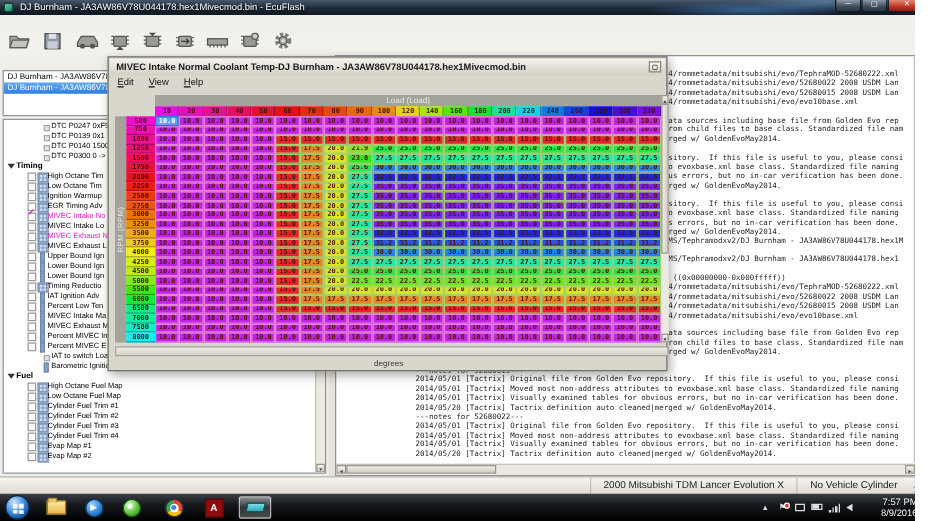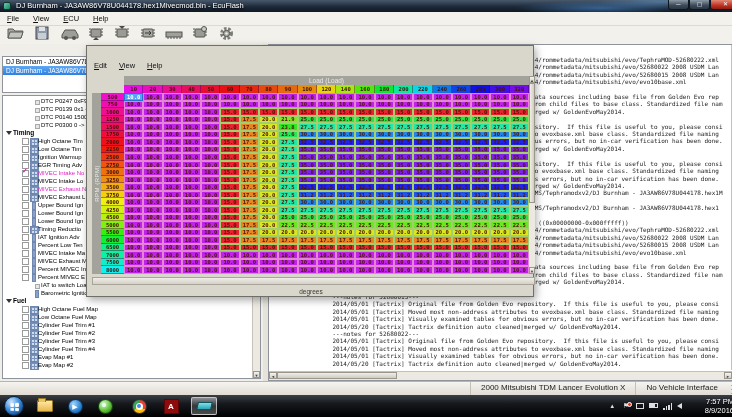--- a/index.html
+++ b/index.html
@@ -124,21 +124,20 @@
   <div id="titlebar">
     <div class="appico"></div>
     <div class="t">DJ Burnham - JA3AW86V78U044178.hex1Mivecmod.bin - EcuFlash</div>
     <div class="winbtns">
       <div class="winbtn">─</div>
       <div class="winbtn">▢</div>
       <div class="winbtn close">✕</div>
     </div>
   </div>
 
-  <div id="menubar"><span><u>F</u>ile</span><span><u>V</u>iew</span><span><u>E</u>CU</span><span><u>H</u>elp</span></div>
 
   <div id="toolbar">
       <div class="tbtn" style="left: 4px;">
         <span><svg width="18" height="14" viewBox="0 0 18 14">
             <path d="M1 12V3h5l2 2h8l-2 7z" fill="#a7a7a3" stroke="#5c5c58"></path>
             <path d="M1 12L3 6h13l-2 6z" fill="#c3c3bf" stroke="#5c5c58"></path>
           </svg></span>
       </div>
       <div class="tbtn" style="left: 30px;">
         <span><svg width="14" height="14" viewBox="0 0 14 14">
@@ -430,20 +429,24 @@
       </div>
       <div id="notes-hscroll">
         <div class="hbarrow" style="left:0;">◄</div>
         <div id="notes-hthumb"></div>
         <div class="hbarrow" style="right:0;">►</div>
       </div>
     </div>
   </div>
 
   <div id="mapwin">
+    <div class="title">
+      <span>MIVEC Intake Normal Coolant Temp-DJ Burnham - JA3AW86V78U044178.hex1Mivecmod.bin</span>
+      <div id="mw-restore">▢</div>
+    </div>
     <div class="menu" id="mw-menu"><span><u>E</u>dit</span><span><u>V</u>iew</span><span><u>H</u>elp</span></div>
     <div id="mw-body">
       <div id="loadstrip">Load (Load)</div>
       <div id="colhdr">
           <div style="background: rgb(230, 15, 230);">10</div>
           <div style="background: rgb(230, 15, 185);">20</div>
           <div style="background: rgb(230, 15, 140);">30</div>
           <div style="background: rgb(230, 15, 95);">40</div>
           <div style="background: rgb(230, 15, 51);">50</div>
           <div style="background: rgb(230, 15, 19);">60</div>
@@ -1004,21 +1007,21 @@
         <div class="sbarrow" style="position:absolute;bottom:0;width:6px;">▼</div>
       </div>
       <div id="mw-hstrip"></div>
       <div id="degrees">degrees</div>
     </div>
   </div>
 
   <div id="statusbar">
     <div class="grp">
       <div class="seg">2000 Mitsubishi TDM Lancer Evolution X</div>
-      <div class="seg">No Vehicle Interface</div>
+      <div class="seg">No Vehicle Cylinder</div>
     </div>
     <div id="resizegrip"></div>
   </div>
 
   <div id="taskbar">
     <div id="startorb">
       <div class="flag">
           <i></i>
           <i></i>
           <i></i>

